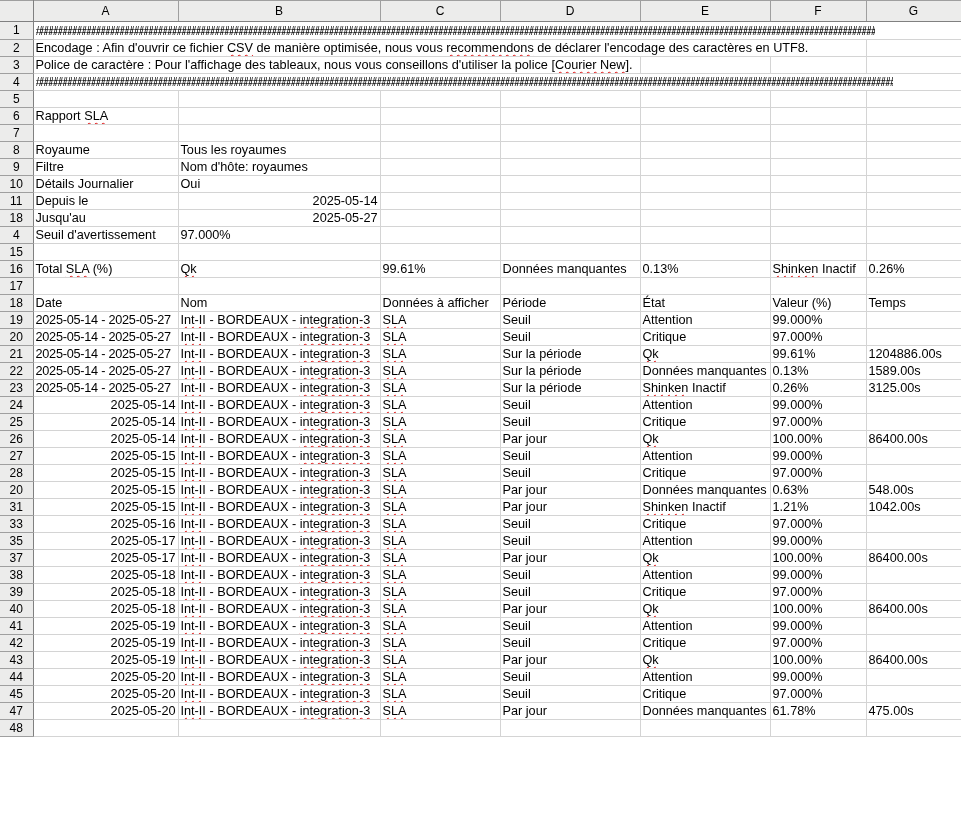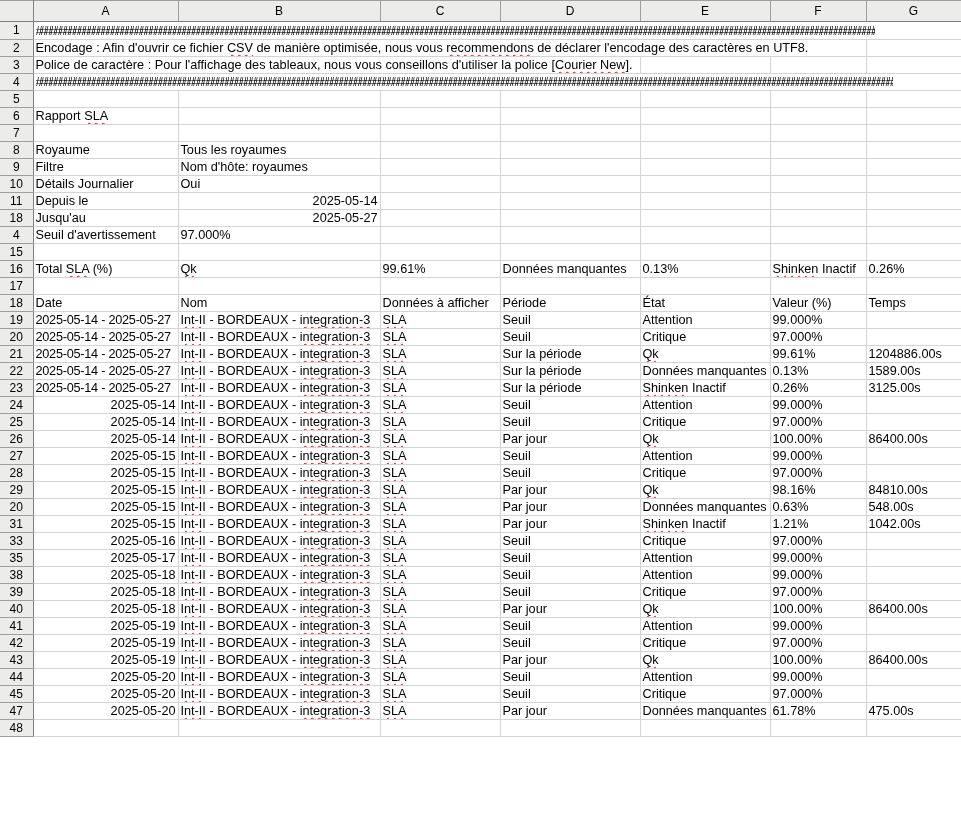--- a/index.html
+++ b/index.html
@@ -339,30 +339,20 @@
         <th>28</th>
         <td class="r">2025-05-15</td>
         <td><span class="sq">Int-II</span> - BORDEAUX - <span class="sq">integration-3</span></td>
         <td><span class="sq">SLA</span></td>
         <td>Seuil</td>
         <td>Critique</td>
         <td>97.000%</td>
         <td></td>
       </tr>
       <tr>
-        <th>29</th>
-        <td class="r">2025-05-15</td>
-        <td><span class="sq">Int-II</span> - BORDEAUX - <span class="sq">integration-3</span></td>
-        <td><span class="sq">SLA</span></td>
-        <td>Par jour</td>
-        <td><span class="sq">Qk</span></td>
-        <td>98.16%</td>
-        <td>84810.00s</td>
-      </tr>
-      <tr>
         <th>20</th>
         <td class="r">2025-05-15</td>
         <td><span class="sq">Int-II</span> - BORDEAUX - <span class="sq">integration-3</span></td>
         <td><span class="sq">SLA</span></td>
         <td>Par jour</td>
         <td>Données manquantes</td>
         <td>0.63%</td>
         <td>548.00s</td>
       </tr>
       <tr>
@@ -387,20 +377,30 @@
       </tr>
       <tr>
         <th>35</th>
         <td class="r">2025-05-17</td>
         <td><span class="sq">Int-II</span> - BORDEAUX - <span class="sq">integration-3</span></td>
         <td><span class="sq">SLA</span></td>
         <td>Seuil</td>
         <td>Attention</td>
         <td>99.000%</td>
         <td></td>
+      </tr>
+      <tr>
+        <th>37</th>
+        <td class="r">2025-05-17</td>
+        <td><span class="sq">Int-II</span> - BORDEAUX - <span class="sq">integration-3</span></td>
+        <td><span class="sq">SLA</span></td>
+        <td>Par jour</td>
+        <td><span class="sq">Qk</span></td>
+        <td>100.00%</td>
+        <td>86400.00s</td>
       </tr>
       <tr>
         <th>38</th>
         <td class="r">2025-05-18</td>
         <td><span class="sq">Int-II</span> - BORDEAUX - <span class="sq">integration-3</span></td>
         <td><span class="sq">SLA</span></td>
         <td>Seuil</td>
         <td>Attention</td>
         <td>99.000%</td>
         <td></td>

